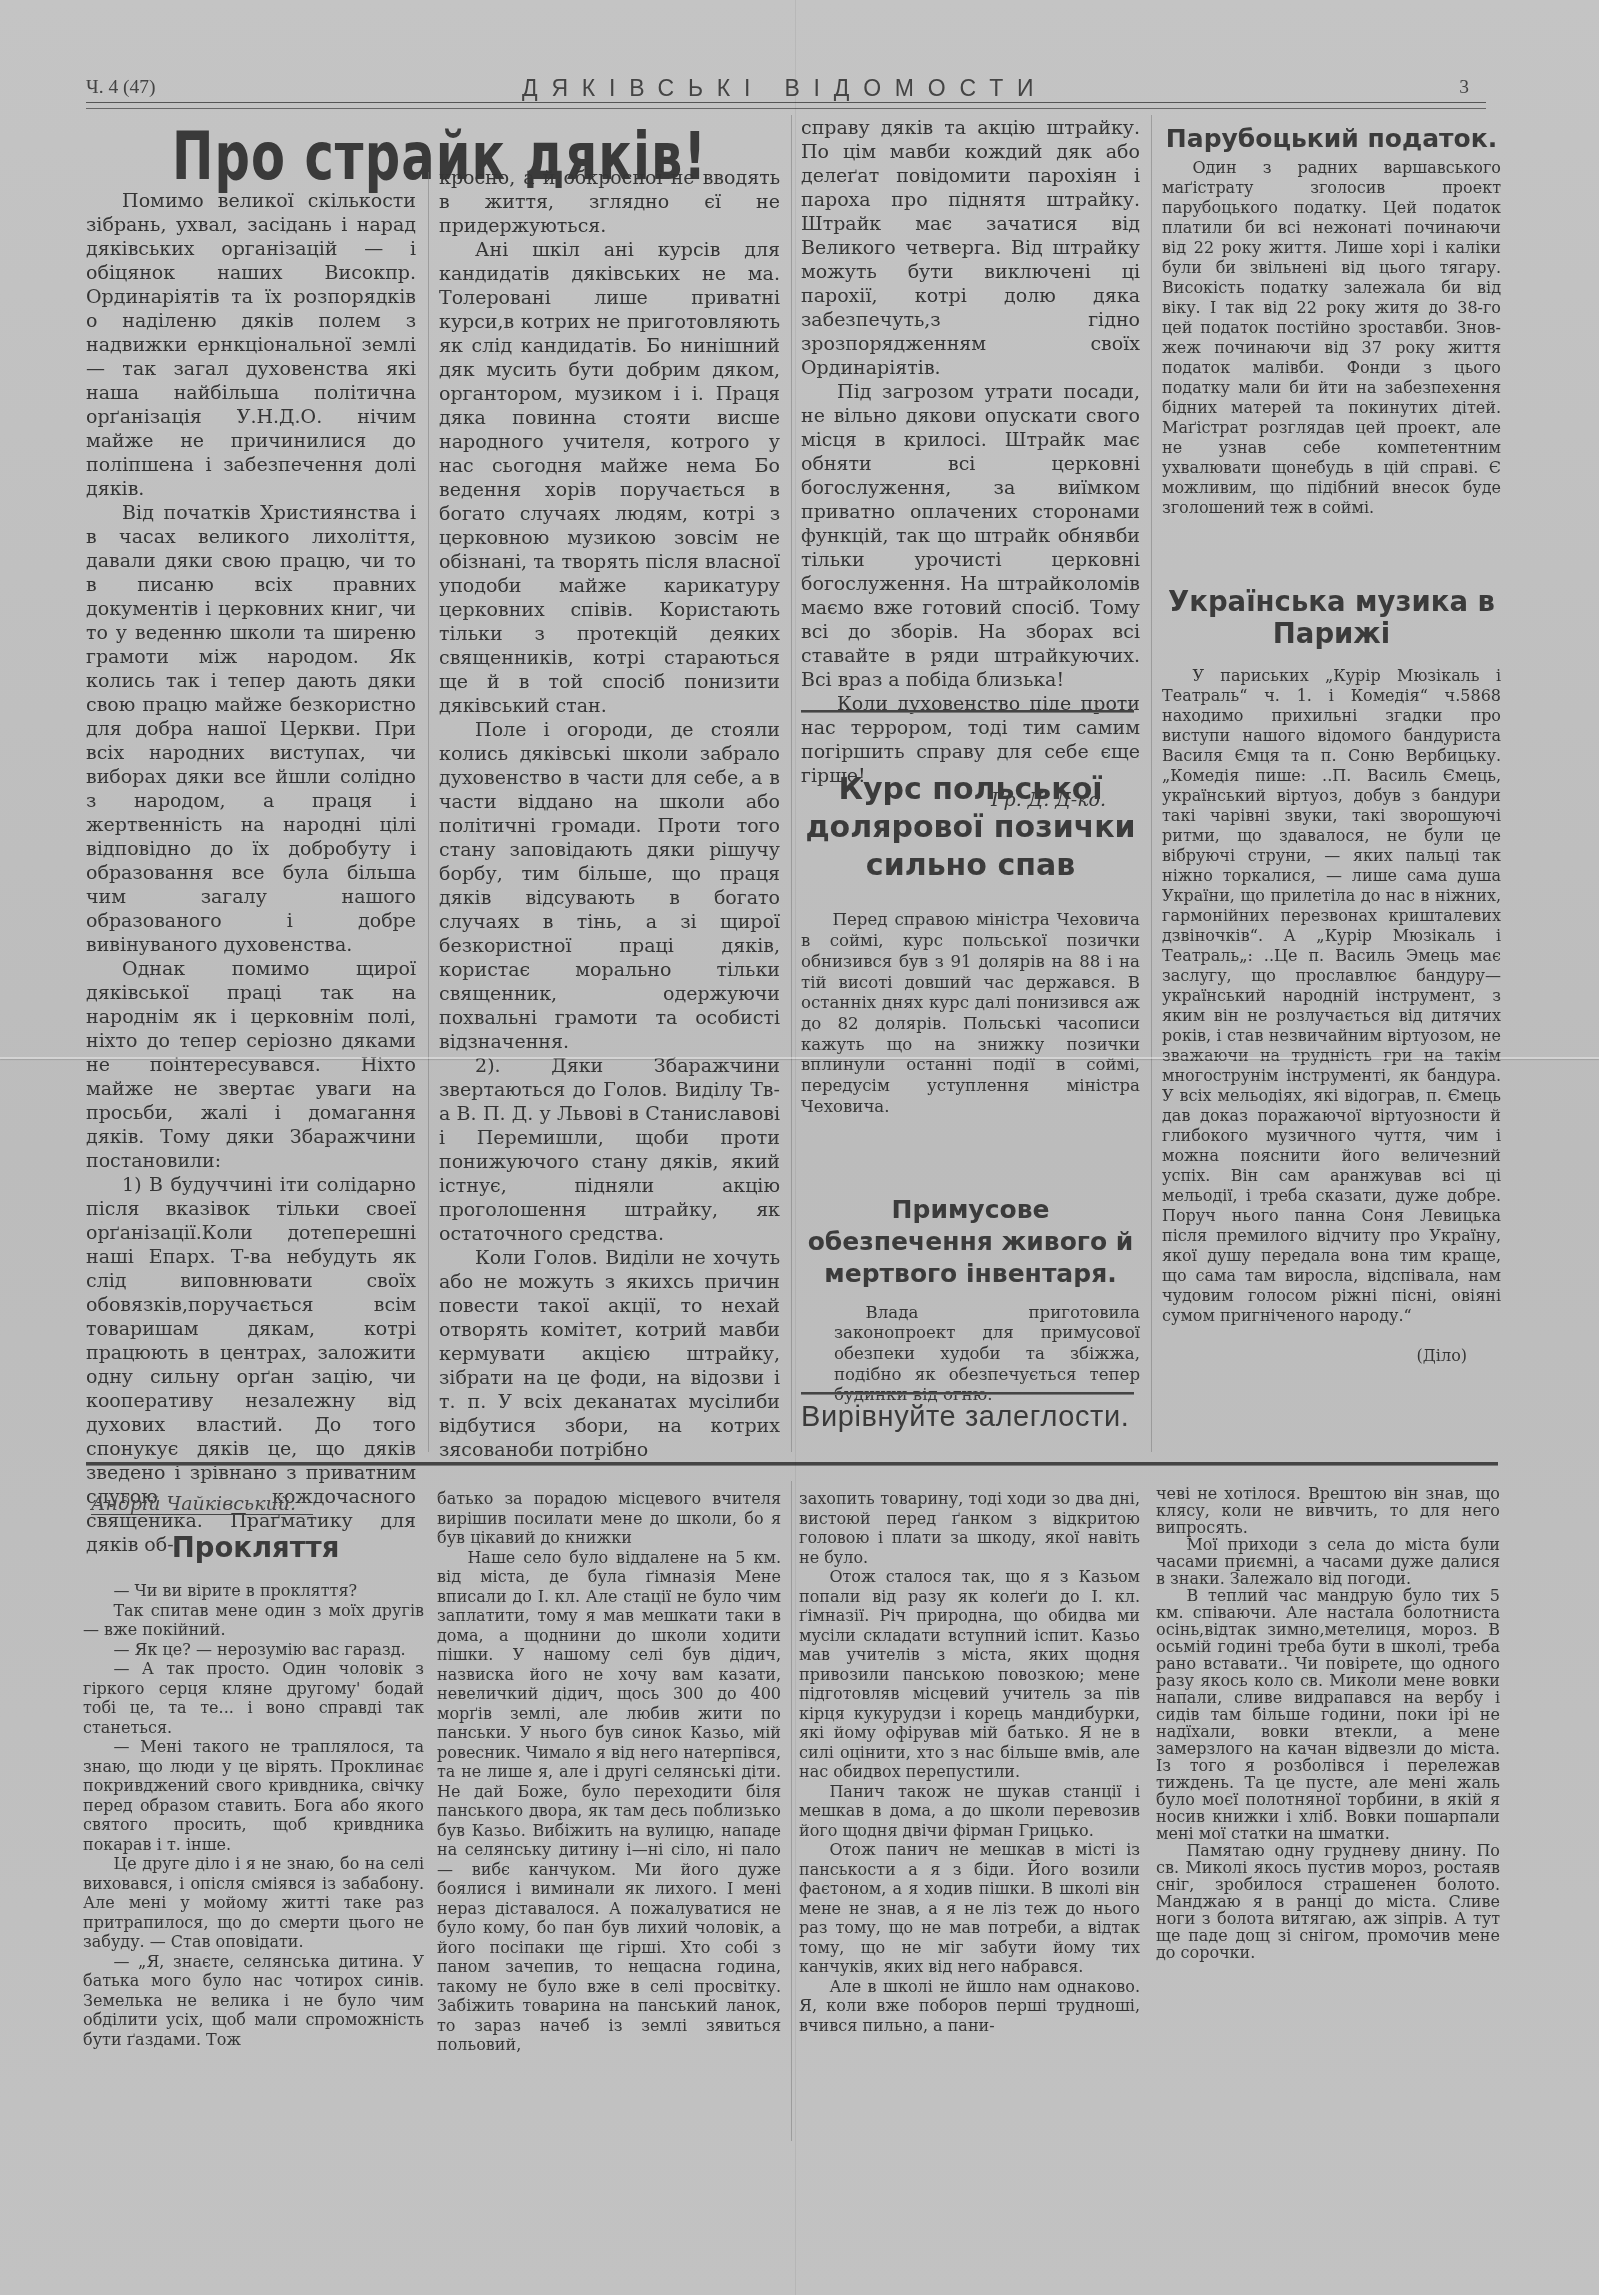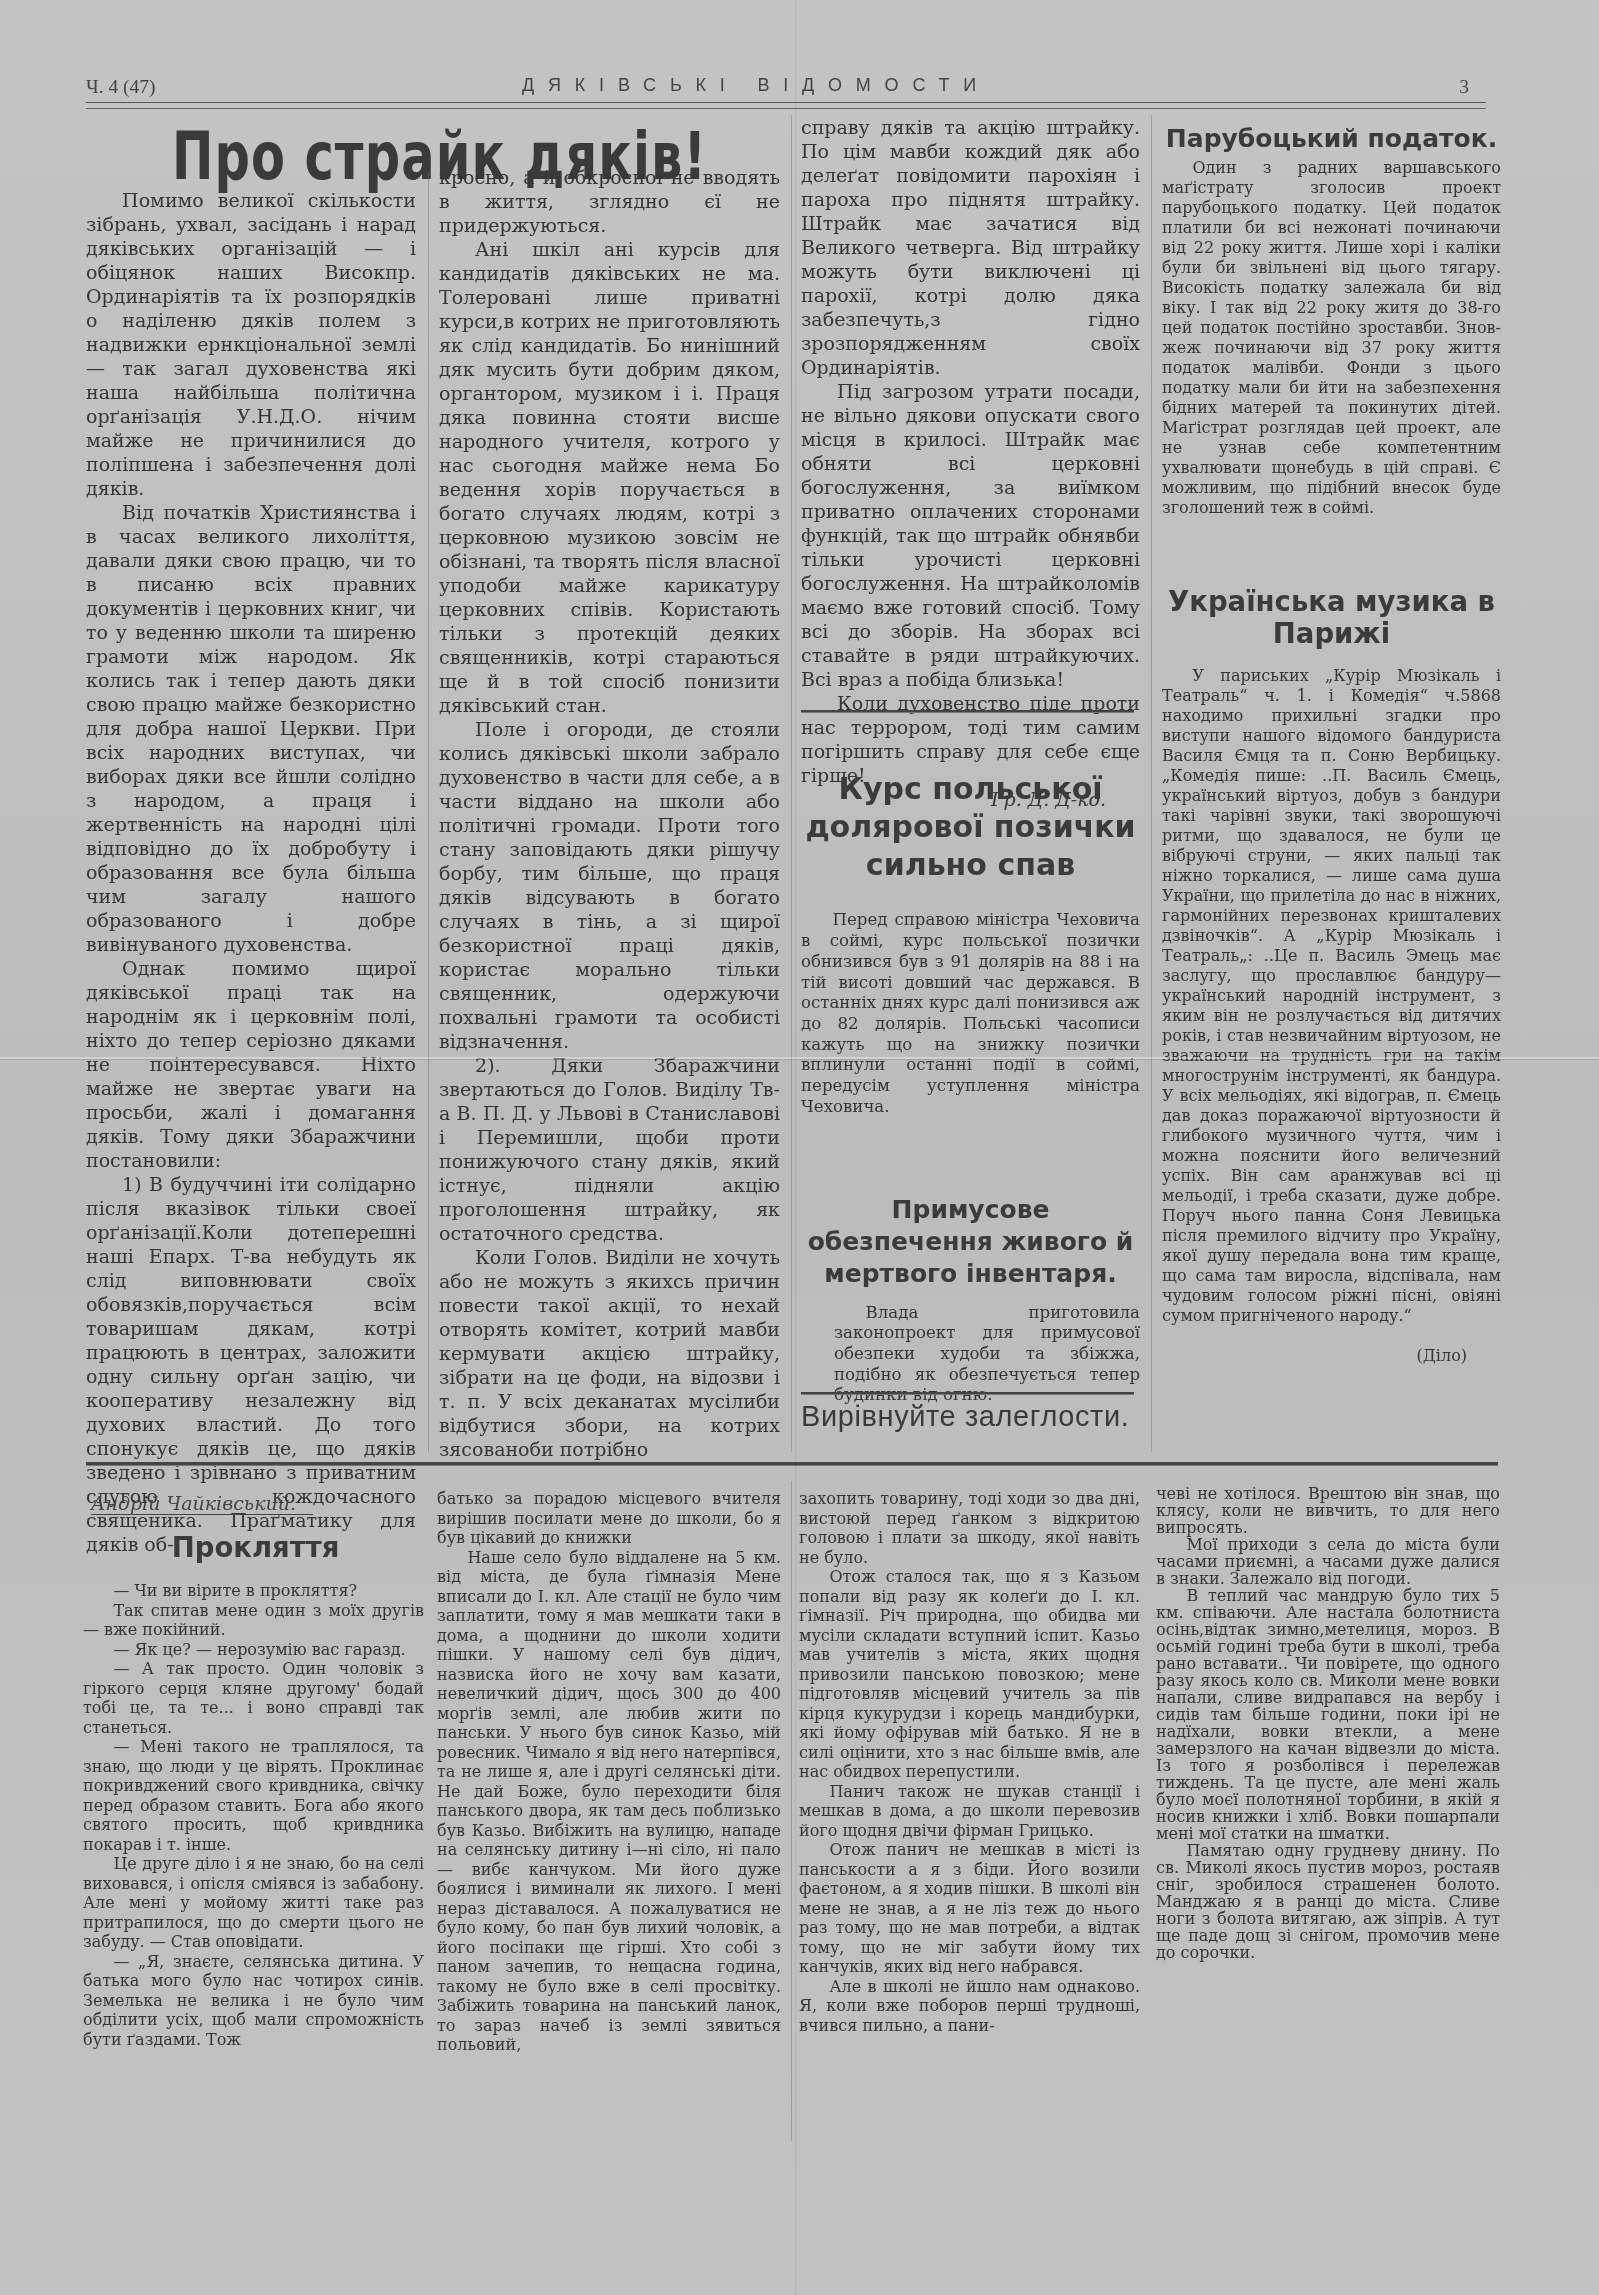--- a/index.html
+++ b/index.html
@@ -10,21 +10,21 @@
     color: #333;
     font-family: "DejaVu Serif", serif;
   }
   .page {
     position: absolute; left: 0; top: 0; width: 1599px; height: 2295px;
     background: linear-gradient(180deg, #c4c4c4 0%, #bcbcbc 50%, #c2c2c2 100%);
   }
   
   .masthead { position: absolute; left: 86px; top: 70px; width: 1400px; height: 34px; }
   .mh-issue { position: absolute; left: 0; top: 5.7px; font-size: 19.5px; font-family: "Liberation Serif", serif; color: #444; }
-  .mh-title { position: absolute; left: 436px; top: 4.6px; font-size: 18px; letter-spacing: 13.8px; font-family: "Liberation Sans", sans-serif; font-weight: normal; color: #444; }
+  .mh-title { position: absolute; left: 436px; top: 4.6px; font-size: 23px; letter-spacing: 13.8px; font-family: "Liberation Sans", sans-serif; font-weight: normal; color: #444; }
   .mh-page { position: absolute; right: 17px; top: 5.7px; font-size: 19.5px; font-family: "Liberation Serif", serif; color: #444; }
   .mh-rule { position: absolute; left: 86px; top: 102px; width: 1400px; height: 4.6px; border-top: 1.7px solid #555; border-bottom: 1.1px solid #666; }
 
   .col { position: absolute; font-size: 19px; line-height: 24px; text-align: justify; color: #353535; }
   .col p { margin: 0; text-indent: 1.9em; }
   .col p.noindent { text-indent: 0; }
 
   .h-big { font-family: "DejaVu Sans", sans-serif; font-weight: bold; color: #3a3a3a; margin: 0; text-align: center; }
   .h-main { position: absolute; left: 172px; top: 118px; font-size: 55px; letter-spacing: 1.1px; transform: scaleY(1.2); transform-origin: left top; font-family: "DejaVu Sans Condensed", "DejaVu Sans", sans-serif; }
 

